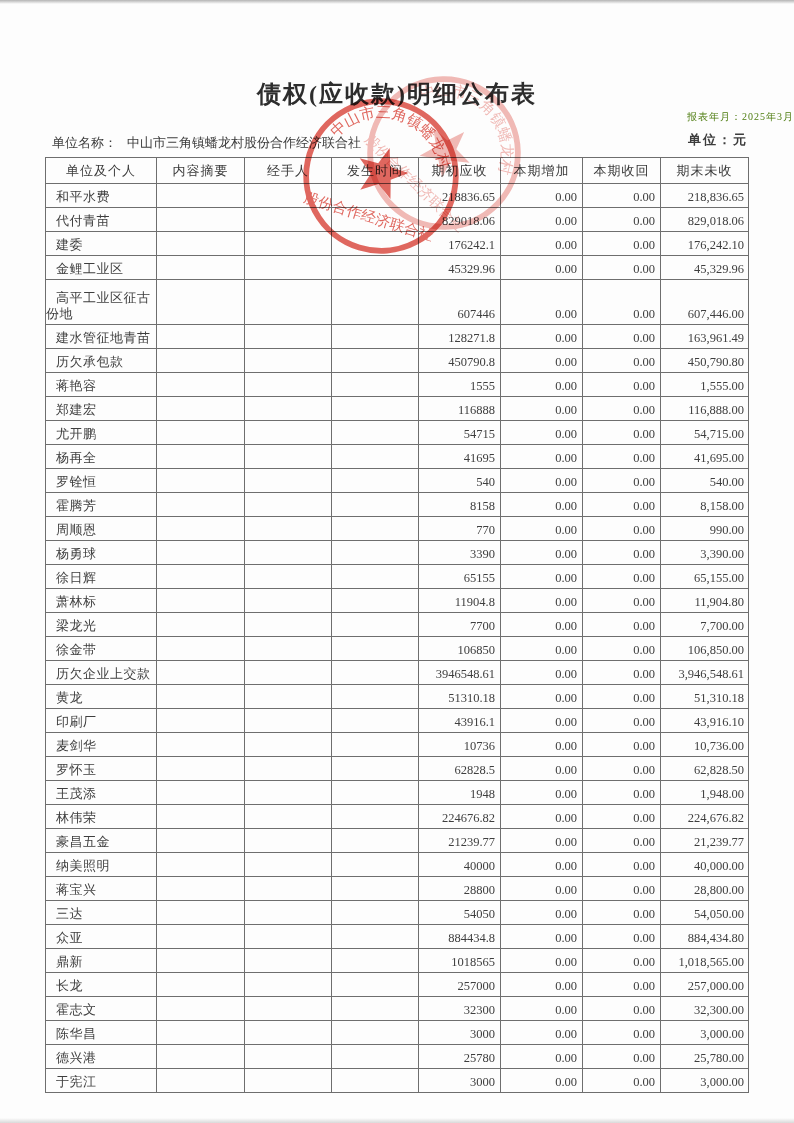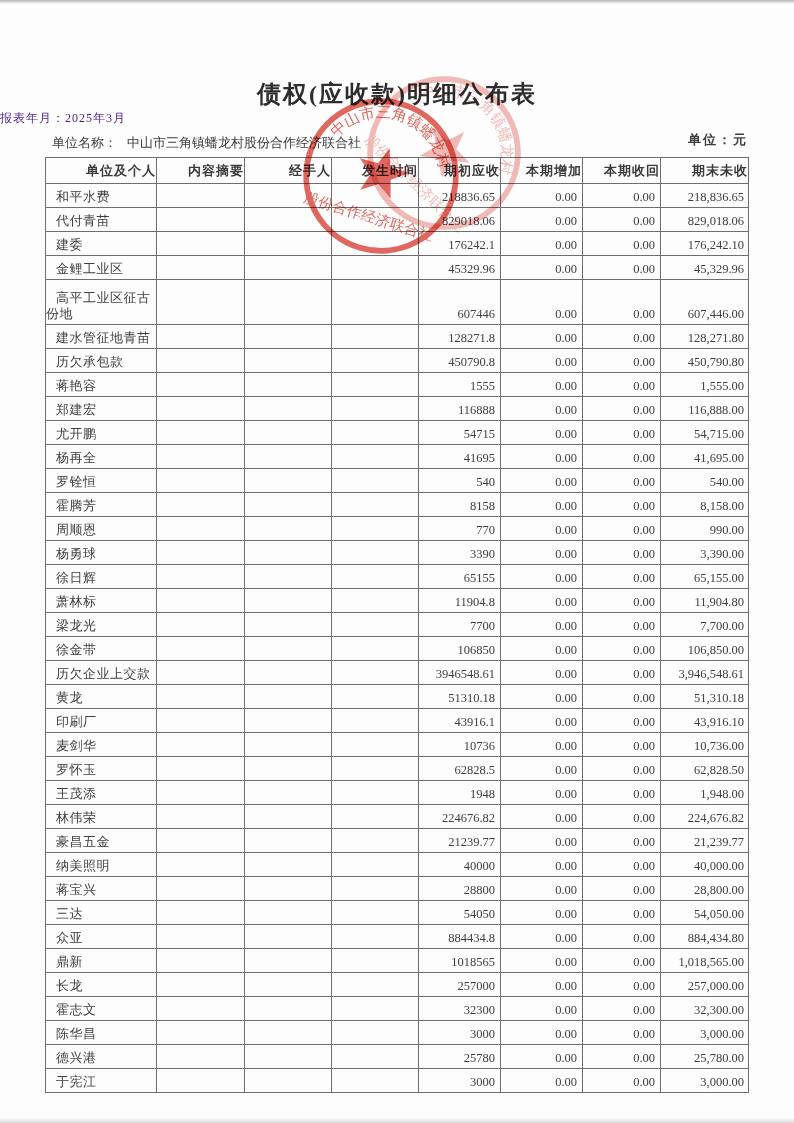--- a/index.html
+++ b/index.html
@@ -16,38 +16,38 @@
   .scan-edge-bottom{position:absolute;bottom:0;left:0;width:100%;height:5px;
     background:linear-gradient(0deg,rgba(150,150,150,.35),rgba(150,150,150,0));pointer-events:none;}
 
   .doc-title{
     position:absolute;top:78px;left:0;width:100%;
     text-align:center;font-size:24px;font-weight:bold;color:#2d2d2d;
     letter-spacing:2px;
   }
   .doc-subtitle{
     position:absolute;top:110px;left:0;width:100%;
-    text-align:left;font-size:12px;color:#4c1d95;letter-spacing:1px;
+    text-align:right;font-size:10px;color:#4d7c0f;letter-spacing:1px;
   }
   .meta-row{position:absolute;top:134px;left:52px;width:700px;font-size:13px;color:#3c3c3c;}
   .unit-name-label{margin-right:10px;}
   .currency-label{position:absolute;top:131px;left:688px;font-size:13px;color:#3c3c3c;letter-spacing:2px;font-weight:bold;}
 
   table.rec-table{
     position:absolute;left:45px;top:157px;width:703px;
     border-collapse:collapse;table-layout:fixed;
     font-size:12.5px;color:#3e3e3e;
   }
   .rec-table th,.rec-table td{
     border:1px solid #6e6e6e;
     overflow:hidden;
     background:transparent;
   }
   .rec-table th{
-    height:25px;font-weight:bold;font-size:13px;text-align:right;
+    height:25px;font-weight:normal;font-size:13px;text-align:center;
     color:#3a3a3a;letter-spacing:1px;padding:0;
   }
   .rec-table td{
     height:21px;vertical-align:bottom;padding:0 0 2px 0;line-height:16px;
   }
   .rec-table td.c-name{
     text-align:left;font-size:13px;text-indent:10px;letter-spacing:.5px;
     word-break:break-all;
   }
   .rec-table td.c-num{text-align:right;padding-right:5px;font-size:12.5px;}
@@ -152,21 +152,21 @@
       <td class="c-num c-closing">607,446.00</td>
     </tr>
         <tr>
       <td class="c-name">建水管征地青苗</td>
       <td class="c-blank"></td>
       <td class="c-blank"></td>
       <td class="c-blank"></td>
       <td class="c-num">128271.8</td>
       <td class="c-num">0.00</td>
       <td class="c-num">0.00</td>
-      <td class="c-num c-closing">128,271.80</td>
+      <td class="c-num c-closing">163,961.49</td>
     </tr>
         <tr>
       <td class="c-name">历欠承包款</td>
       <td class="c-blank"></td>
       <td class="c-blank"></td>
       <td class="c-blank"></td>
       <td class="c-num">450790.8</td>
       <td class="c-num">0.00</td>
       <td class="c-num">0.00</td>
       <td class="c-num c-closing">450,790.80</td>

